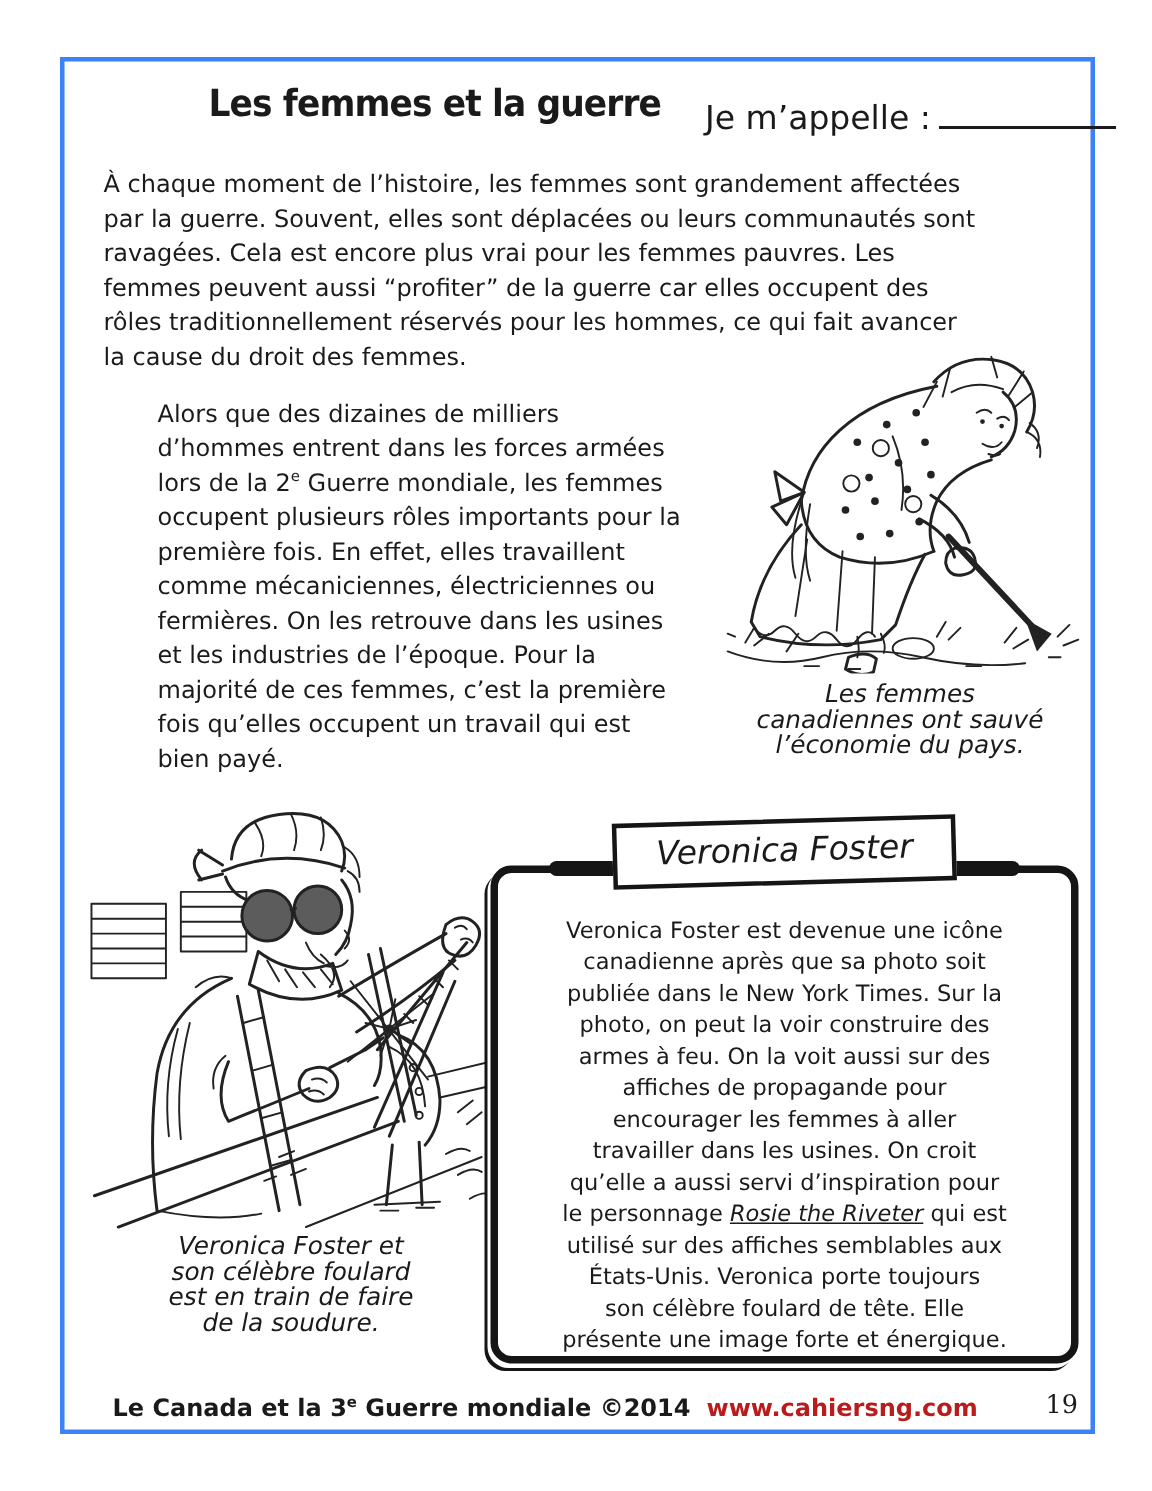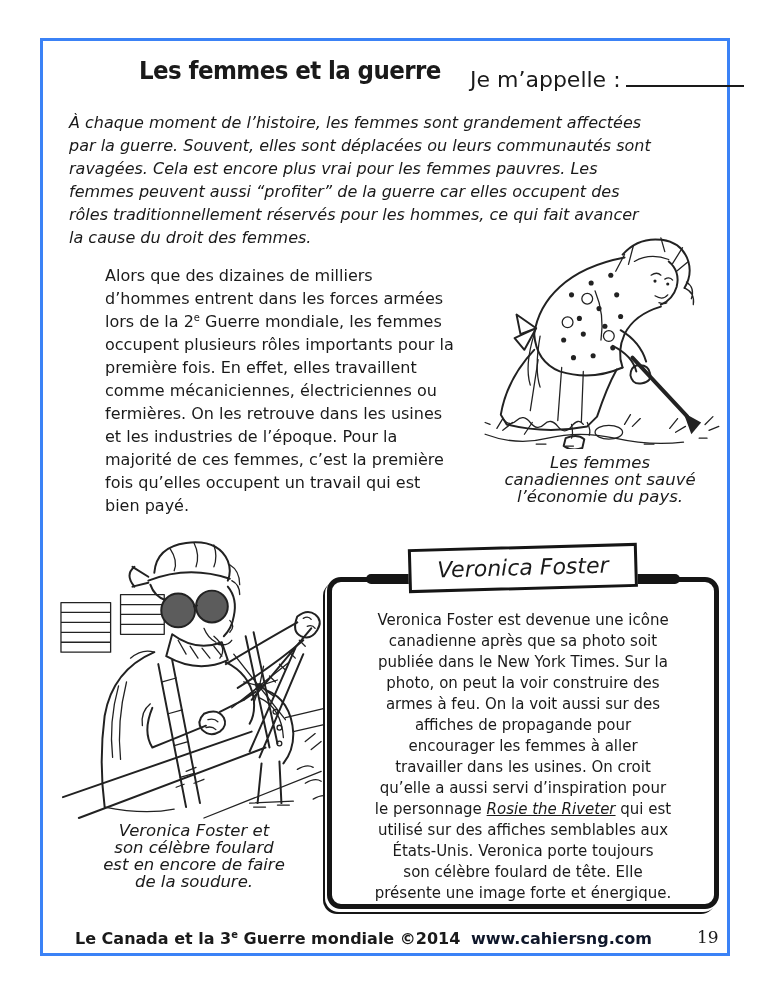--- a/index.html
+++ b/index.html
@@ -32,21 +32,21 @@
   .name-blank {
     display: inline-block; width: 118px; height: 15px;
     border-bottom: 2px solid #1a1a1a; margin-left: 5px;
     vertical-align: baseline;
   }
   .para {
     position: absolute; margin: 0;
     white-space: pre-line;
     font-size: 16px; line-height: 23px;
   }
-  .para-intro { left: 26px; top: 70px; width: 648px; font-style: italic; }
+  .para-intro { left: 26px; top: 70px; width: 648px; }
   .para-roles { left: 26px; top: 223px; width: 402px; margin-left: 36px; }
   sup { font-size: 0.62em; line-height: 0; }
 
   figure { margin: 0; position: absolute; }
   .farm-fig { left: 434px; top: 190px; width: 246px; }
   .welder-fig { left: 12px; top: 496px; width: 288px; }
   figure svg { display: block; }
   .fig-caption {
     white-space: pre-line; text-align: center;
     font-style: italic; font-size: 16.5px; line-height: 17px;
@@ -253,21 +253,21 @@
       <path class="thin" d="M196 268 L240 266 M200 272 h12 M224 270 h12"></path>
 
       <path d="M8 262 L198 196 M24 283 L212 212"></path>
       <path class="thin" d="M150 283 L268 236 M232 182 L282 170 M240 196 L284 186"></path>
 
       <path class="thin" d="M244 234 q10 -6 16 -2 M252 248 q10 -6 16 -2 M260 264 q10 -6 16 -2"></path>
       <path class="thin" d="M252 206 l10 -8 M258 214 l10 -8 M132 236 l10 -4 M140 248 l10 -4 M122 252 l8 -3"></path>
     </svg>
     <figcaption class="fig-caption">Veronica Foster et
 son célèbre foulard
-est en encore de faire
+est en train de faire
 de la soudure.</figcaption>
   </figure>
 
   <div class="vf-box">
     <div class="vf-banner-bar"></div>
     <div class="vf-banner">Veronica Foster</div>
     <div class="vf-text"><span>Veronica Foster est devenue une icône
 canadienne après que sa photo soit
 publiée dans le New York Times. Sur la
 photo, on peut la voir construire des
@@ -277,16 +277,16 @@
 travailler dans les usines. On croit
 qu’elle a aussi servi d’inspiration pour
 le personnage </span><span class="rosie-link">Rosie the Riveter</span><span> qui est
 utilisé sur des affiches semblables aux
 États-Unis. Veronica porte toujours
 son célèbre foulard de tête. Elle
 présente une image forte et énergique.</span></div>
   </div>
 
   <div class="footer-left"><span>Le Canada et la 3</span><sup>e</sup><span> Guerre mondiale ©2014</span></div>
-  <div class="footer-url" style="color: #0f172a;">www.cahiersng.com</div>
+  <div class="footer-url" style="color: #b91c1c;">www.cahiersng.com</div>
   <div class="footer-page">19</div>
 
 </div>
 
 </body></html>

